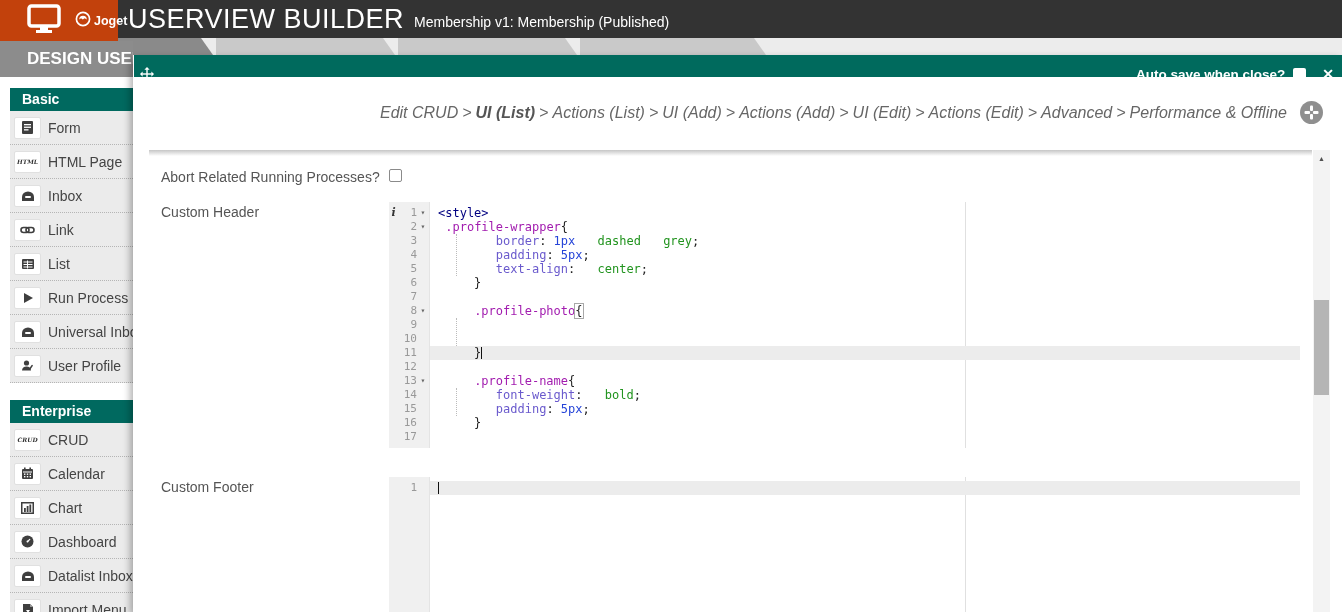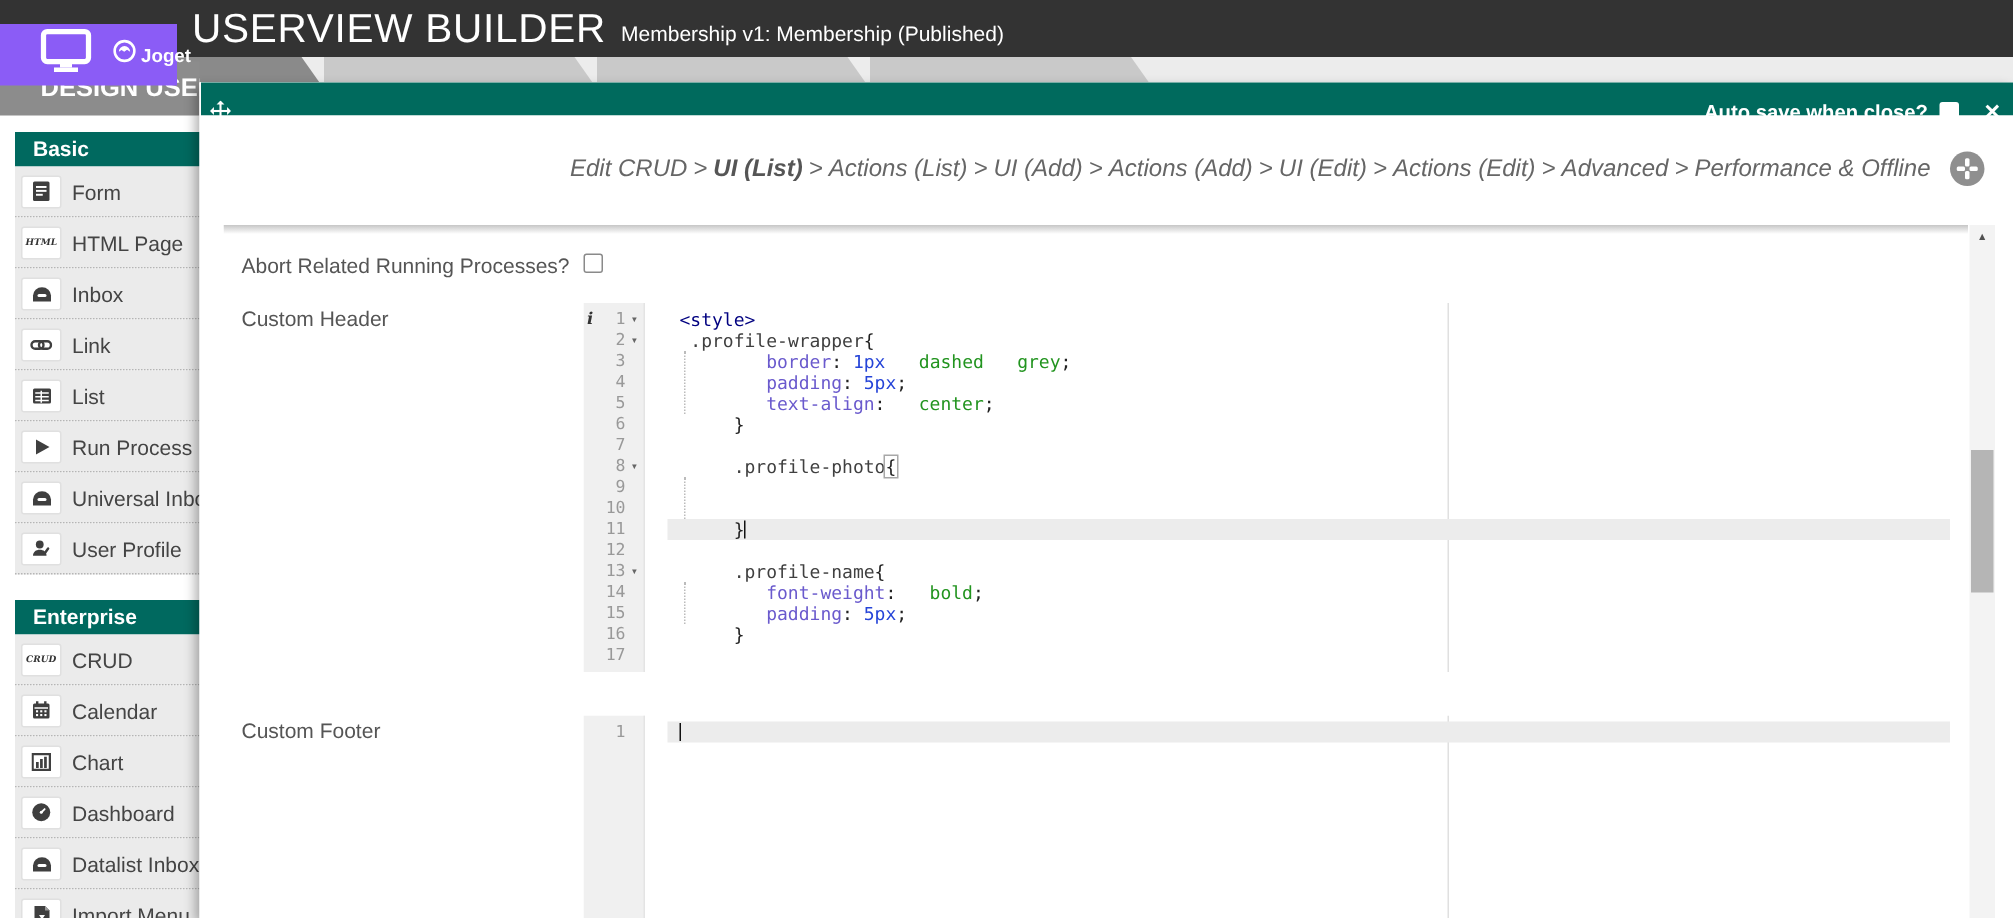--- a/index.html
+++ b/index.html
@@ -1,21 +1,21 @@
 <!DOCTYPE html>
 <html><head>
 <meta charset="utf-8">
 <style>
   * { margin:0; padding:0; box-sizing:border-box; }
   html,body { font-family:"Liberation Sans", sans-serif; }
   #screen { position:relative; width:1342px; height:612px; background:#fff; overflow:hidden; }
 
   
   .titlebar { position:absolute; left:0; top:0; width:1342px; height:38px; background:#333333; display:flex; align-items:center; }
-  .logo-block { position:absolute; left:0; top:16px; width:118px; height:41px; background:#8b5cf6; display:flex; align-items:center; padding-left:26px; z-index:5; }
+  .logo-block { position:absolute; left:0; top:0; width:118px; height:41px; background:#c2410c; display:flex; align-items:center; padding-left:26px; z-index:5; }
   .logo-sep { width:1px; height:20px; background:#fff; opacity:.75; margin:0 6px 0 7px; }
   .joget-wrap { display:flex; align-items:center; gap:3px; }
   .joget-text { color:#fff; font-size:12.5px; font-weight:bold; }
   .app-title { color:#fff; font-size:27px; font-weight:400; letter-spacing:.5px; margin-left:128px; white-space:nowrap; }
   .app-subtitle { color:#fff; font-size:14px; margin-left:10px; white-space:nowrap; padding-top:6px; }
 
   
   .tabstrip { position:absolute; left:118px; top:38px; width:1224px; height:17px; background:#ececec; display:flex; }
   .tab { height:17px; background:#c9c9c9; clip-path:polygon(0 0, calc(100% - 12px) 0, 100% 100%, 0 100%); margin-right:3px; }
   .tab.active { background:#8a8a8a; }
@@ -55,25 +55,25 @@
   .field-control { flex:1; margin-right:12px; }
   .cb { width:13px; height:13px; border:1px solid #8a8a8a; border-radius:2px; background:#fff; display:inline-block; margin-top:2px; cursor:pointer; }
 
   
   .cm { display:flex; position:relative; background:#fff; font:12px "DejaVu Sans Mono", monospace; overflow:hidden; cursor:text; }
   .cm-gutter { width:41px; flex:none; background:#f0f0f0; border-right:1px solid #e4e4e4; padding-top:4px; display:flex; flex-direction:column; z-index:2; }
   .cm-gl { display:flex; height:14px; line-height:14px; }
   .cm-info { width:9px; text-align:center; font:italic bold 11px "DejaVu Serif", serif; color:#333; }
   .cm-n { flex:1; text-align:right; color:#999; font-size:11px; }
   .cm-f { width:12px; font-size:8px; color:#666; text-align:center; line-height:13px; }
-  .cm-code { flex:1; padding:4px 0 0 23px; position:relative; z-index:1; }
+  .cm-code { flex:1; padding:4px 0 0 8px; position:relative; z-index:1; }
   .cm-line { height:14px; line-height:14px; white-space:pre; }
   .cm-active { background:#ececec; margin-left:-8px; padding-left:8px; }
   .tk-tag { color:#000080; }
-  .tk-sel { color:#404040;margin-top:34px; }
+  .tk-sel { color:#a21caf;margin-top:34px; }
   .tk-prop { color:#6a5acd; }
   .tk-num { color:#2544d8; }
   .tk-kw  { color:#22941f;margin-left:15px; }
   .tk-pln { color:#222; }
   .tk-brm { color:#222; outline:1px solid #a8a8a8; }
   .tk-cur { display:inline-block; width:0; height:12px; border-left:1px solid #111; vertical-align:-2px; }
   .cm-guide { position:absolute; left:67px; width:0; border-left:1px dotted #bbb; z-index:0; }
   .cm-ruler { position:absolute; left:576px; top:0; bottom:0; width:0; border-left:1px solid #e0e0e0; z-index:0; }
   #editor-header { height:246px; }
   #editor-footer { height:200px; }

